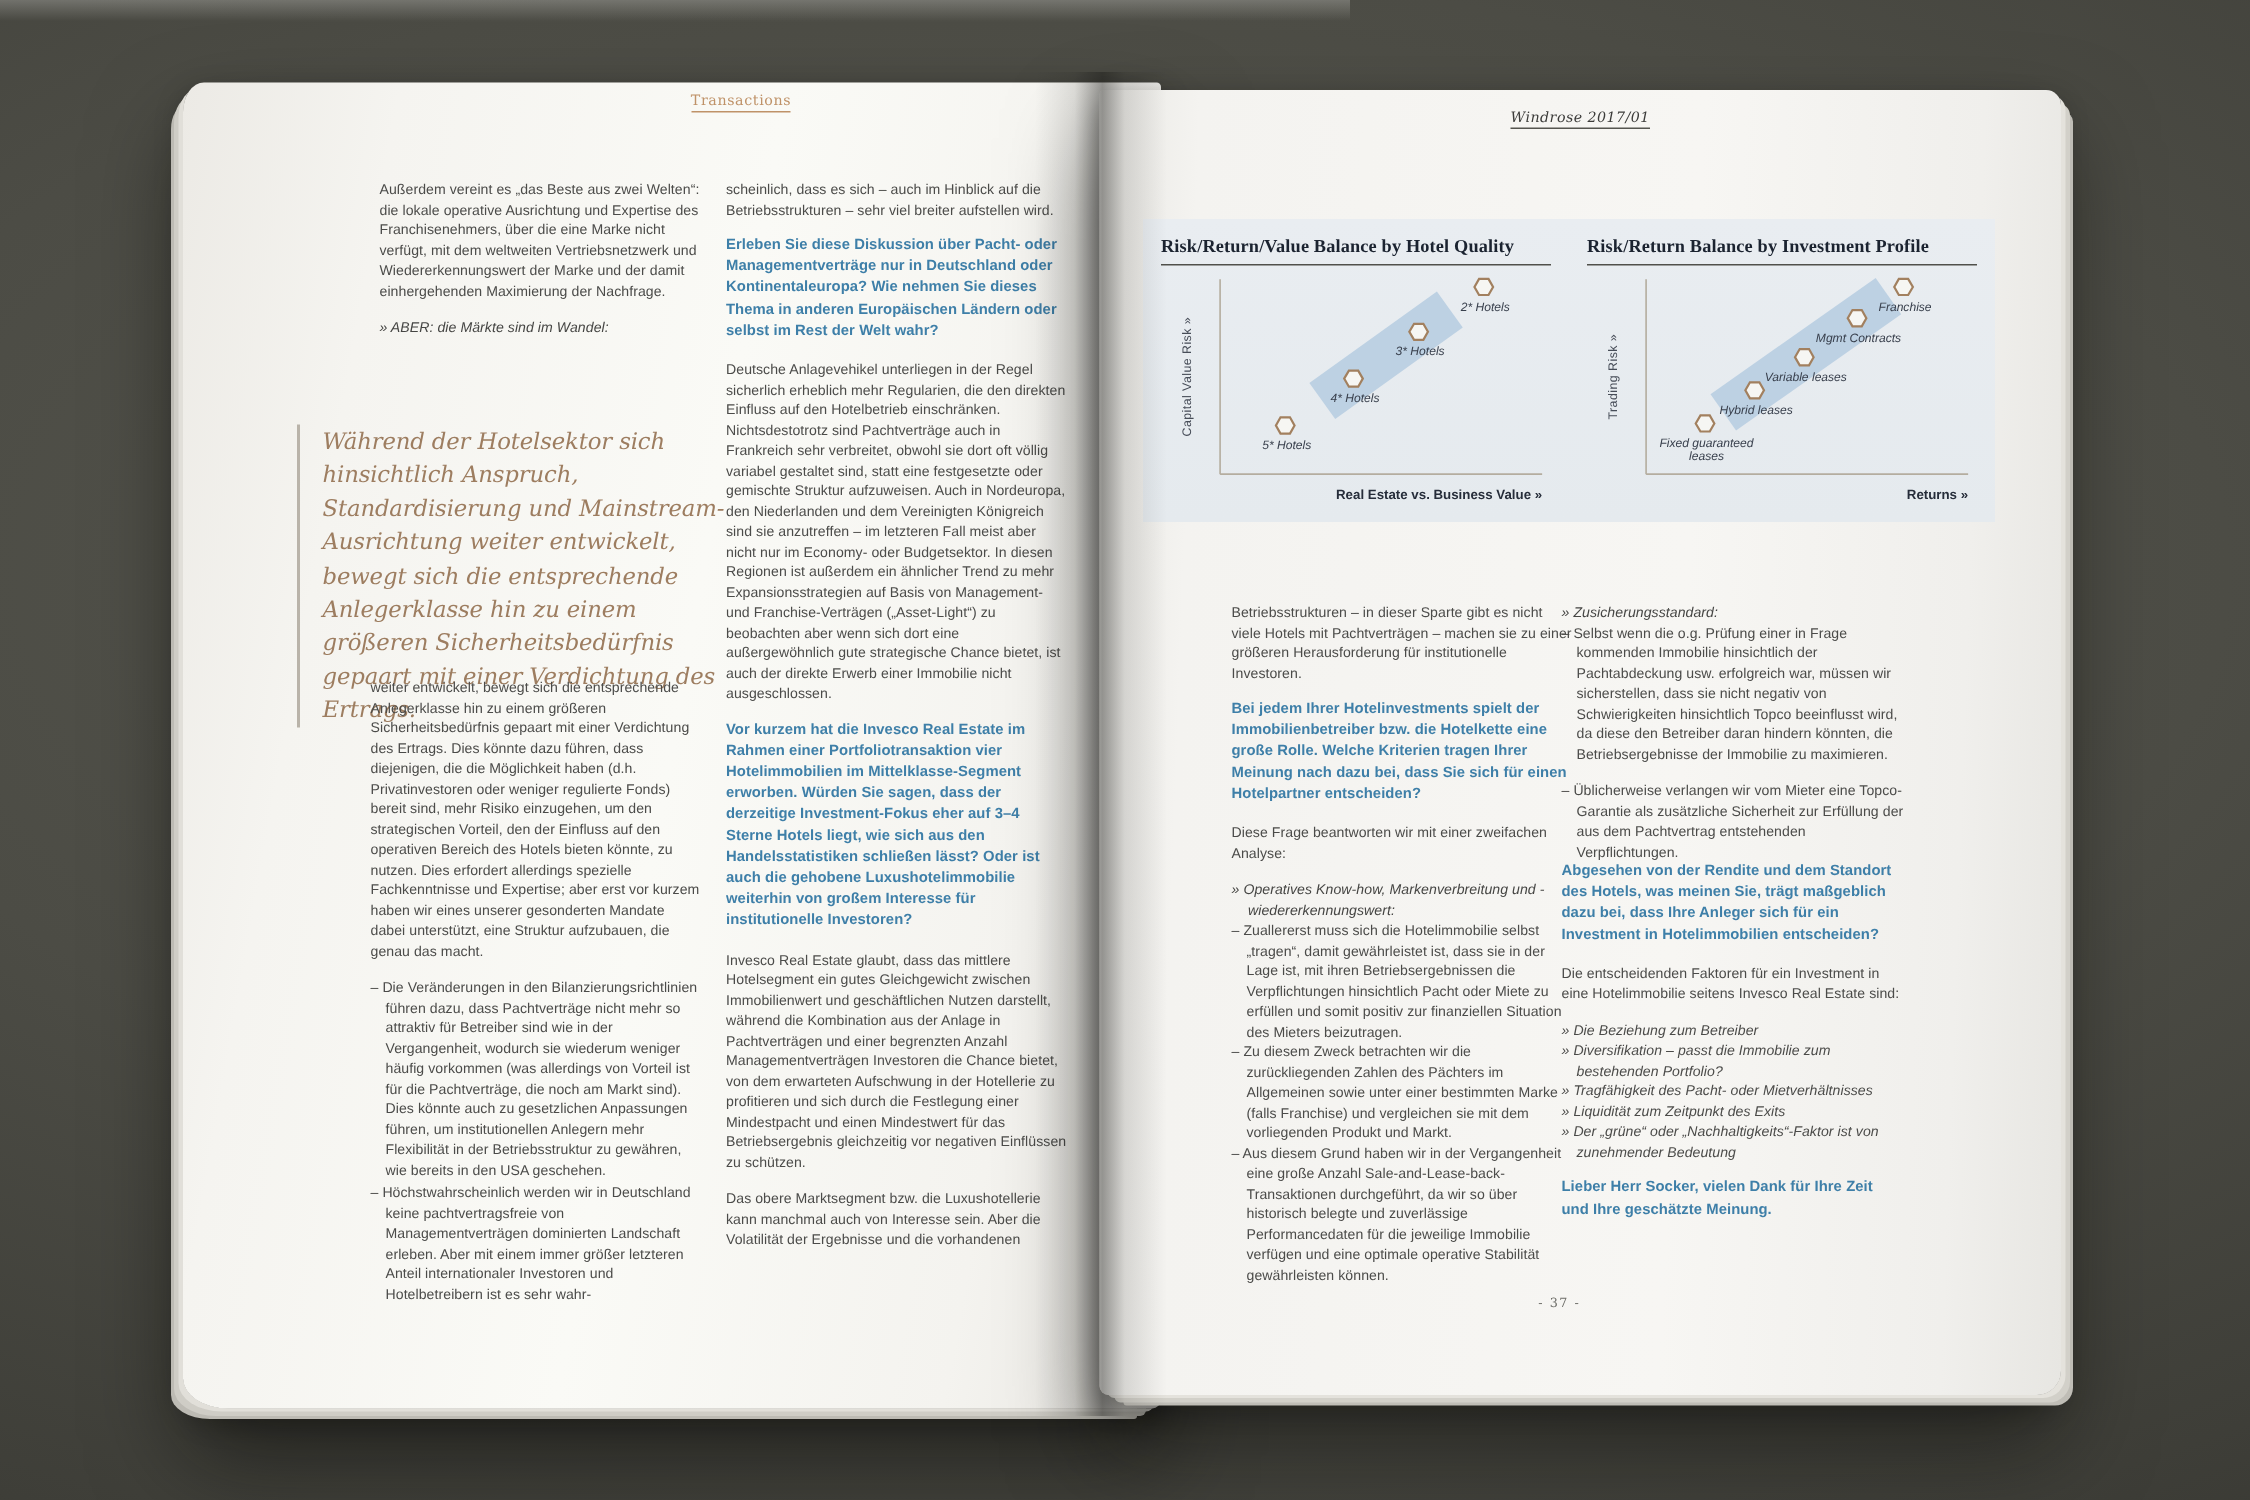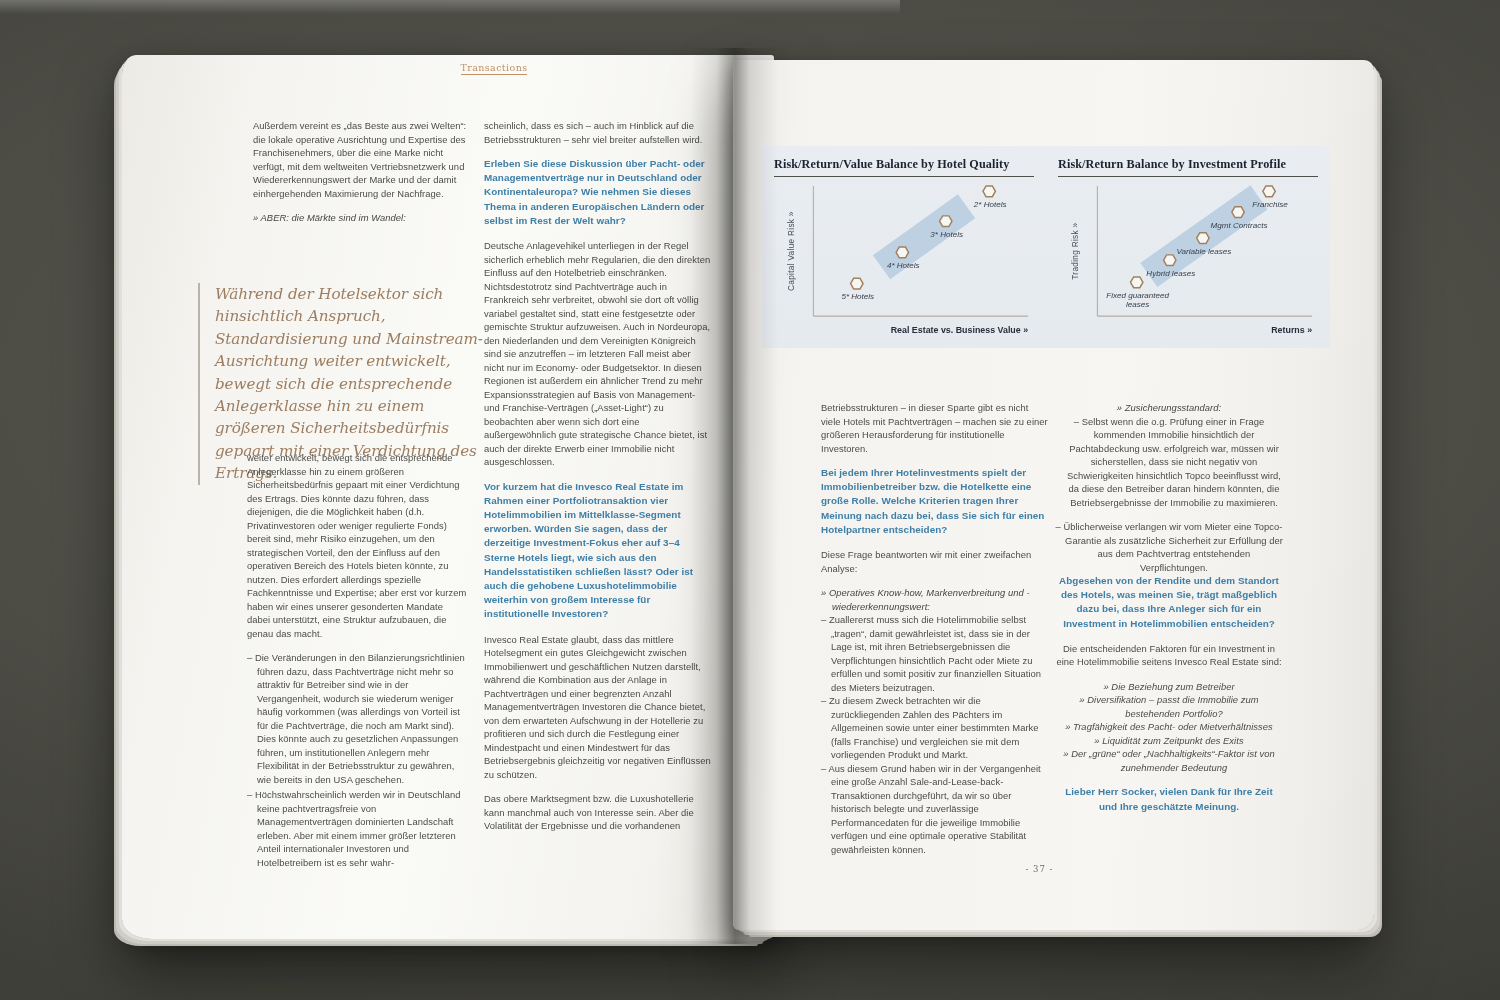--- a/index.html
+++ b/index.html
@@ -79,20 +79,23 @@
       <div class="para">Deutsche Anlagevehikel unterliegen in der Regel sicherlich erheblich mehr Regularien, die den direkten Einfluss auf den Hotelbetrieb einschränken. Nichtsdestotrotz sind Pachtverträge auch in Frankreich sehr verbreitet, obwohl sie dort oft völlig variabel gestaltet sind, statt eine festgesetzte oder gemischte Struktur aufzuweisen. Auch in Nordeuropa, den Niederlanden und dem Vereinigten Königreich sind sie anzutreffen – im letzteren Fall meist aber nicht nur im Economy- oder Budgetsektor. In diesen Regionen ist außerdem ein ähnlicher Trend zu mehr Expansionsstrategien auf Basis von Management- und Franchise-Verträgen („Asset-Light“) zu beobachten aber wenn sich dort eine außergewöhnlich gute strategische Chance bietet, ist auch der direkte Erwerb einer Immobilie nicht ausgeschlossen.</div>
       <div class="q">Vor kurzem hat die Invesco Real Estate im Rahmen einer Portfoliotransaktion vier Hotelimmobilien im Mittelklasse-Segment erworben. Würden Sie sagen, dass der derzeitige Investment-Fokus eher auf 3–4 Sterne Hotels liegt, wie sich aus den Handelsstatistiken schließen lässt? Oder ist auch die gehobene Luxushotelimmobilie weiterhin von großem Interesse für institutionelle Investoren?</div>
       <div class="para">Invesco Real Estate glaubt, dass das mittlere Hotelsegment ein gutes Gleichgewicht zwischen Immobilienwert und geschäftlichen Nutzen darstellt, während die Kombination aus der Anlage in Pachtverträgen und einer begrenzten Anzahl Managementverträgen Investoren die Chance bietet, von dem erwarteten Aufschwung in der Hotellerie zu profitieren und sich durch die Festlegung einer Mindestpacht und einen Mindestwert für das Betriebsergebnis gleichzeitig vor negativen Einflüssen zu schützen.</div>
       <div>Das obere Marktsegment bzw. die Luxushotellerie kann manchmal auch von Interesse sein. Aber die Volatilität der Ergebnisse und die vorhandenen</div>
     </div>
 
     <div class="abs pagenum" style="left:0;right:0;top:868px;text-align:right;padding-left:100px;">- 36 -</div>
   </div>
 
   <div class="page page-right">
+    <div class="abs rp-header">
+      <span>Windrose 2017/01</span>
+    </div>
 
     <div class="abs charts-row">
       <div class="chart-box">
         <div class="chart-title">Risk/Return/Value Balance by Hotel Quality</div>
         <svg class="chart-svg" viewBox="0 0 264 160">
             <polygon points="117.93523834000626,100.6716483797878 204.26769505537365,38.653230494462626 186.76476165999375,14.288351620212202 100.43230494462637,76.30676950553737" fill="#bdd1e3"></polygon>
             <line x1="40" y1="6" x2="40" y2="138" stroke="#b4ad9f" stroke-width="1.1"></line>
             <line x1="40" y1="138" x2="258" y2="138" stroke="#b4ad9f" stroke-width="1.1"></line>
             <text x="20" y="72" text-anchor="middle" transform="rotate(-90 20 72)" font-size="8.4" fill="#474d58" letter-spacing="0.3">Capital Value Risk  »</text>
             <text x="258" y="155" text-anchor="end" font-size="9" font-weight="bold" fill="#262d3a">Real Estate vs. Business Value  »</text>
@@ -131,21 +134,21 @@
     <div class="abs body-text" style="left:88px;top:341px;width:228px;">
       <div class="para">Betriebsstrukturen – in dieser Sparte gibt es nicht viele Hotels mit Pachtverträgen – machen sie zu einer größeren Herausforderung für institutionelle Investoren.</div>
       <div class="q">Bei jedem Ihrer Hotelinvestments spielt der Immobilienbetreiber bzw. die Hotelkette eine große Rolle. Welche Kriterien tragen Ihrer Meinung nach dazu bei, dass Sie sich für einen Hotelpartner entscheiden?</div>
       <div class="para">Diese Frage beantworten wir mit einer zweifachen Analyse:</div>
       <div class="bullet-head">» Operatives Know-how, Markenverbreitung und -wiedererkennungswert:</div>
       <div class="hang">– Zuallererst muss sich die Hotelimmobilie selbst „tragen“, damit gewährleistet ist, dass sie in der Lage ist, mit ihren Betriebsergebnissen die Verpflichtungen hinsichtlich Pacht oder Miete zu erfüllen und somit positiv zur finanziellen Situation des Mieters beizutragen.</div>
       <div class="hang">– Zu diesem Zweck betrachten wir die zurückliegenden Zahlen des Pächters im Allgemeinen sowie unter einer bestimmten Marke (falls Franchise) und vergleichen sie mit dem vorliegenden Produkt und Markt.</div>
       <div class="hang">– Aus diesem Grund haben wir in der Vergangenheit eine große Anzahl Sale-and-Lease-back-Transaktionen durchgeführt, da wir so über historisch belegte und zuverlässige Performancedaten für die jeweilige Immobilie verfügen und eine optimale operative Stabilität gewährleisten können.</div>
     </div>
 
-    <div class="abs body-text" style="left:322px;top:341px;width:228px;text-align:center;">
+    <div class="abs body-text" style="left:308px;top:341px;width:228px;">
       <div class="bullet-head">» Zusicherungsstandard:</div>
       <div class="hang para">– Selbst wenn die o.g. Prüfung einer in Frage kommenden Immobilie hinsichtlich der Pachtabdeckung usw. erfolgreich war, müssen wir sicherstellen, dass sie nicht negativ von Schwierigkeiten hinsichtlich Topco beeinflusst wird, da diese den Betreiber daran hindern könnten, die Betriebsergebnisse der Immobilie zu maximieren.</div>
       <div class="hang">– Üblicherweise verlangen wir vom Mieter eine Topco-Garantie als zusätzliche Sicherheit zur Erfüllung der aus dem Pachtvertrag entstehenden Verpflichtungen.</div>
       <div class="q">Abgesehen von der Rendite und dem Standort des Hotels, was meinen Sie, trägt maßgeblich dazu bei, dass Ihre Anleger sich für ein Investment in Hotelimmobilien entscheiden?</div>
       <div class="para">Die entscheidenden Faktoren für ein Investment in eine Hotelimmobilie seitens Invesco Real Estate sind:</div>
       <div class="it hang">» Die Beziehung zum Betreiber</div>
       <div class="it hang">» Diversifikation – passt die Immobilie zum bestehenden Portfolio?</div>
       <div class="it hang">» Tragfähigkeit des Pacht- oder Mietverhältnisses</div>
       <div class="it hang">» Liquidität zum Zeitpunkt des Exits</div>
       <div class="it hang para">» Der „grüne“ oder „Nachhaltigkeits“-Faktor ist von zunehmender Bedeutung</div>

